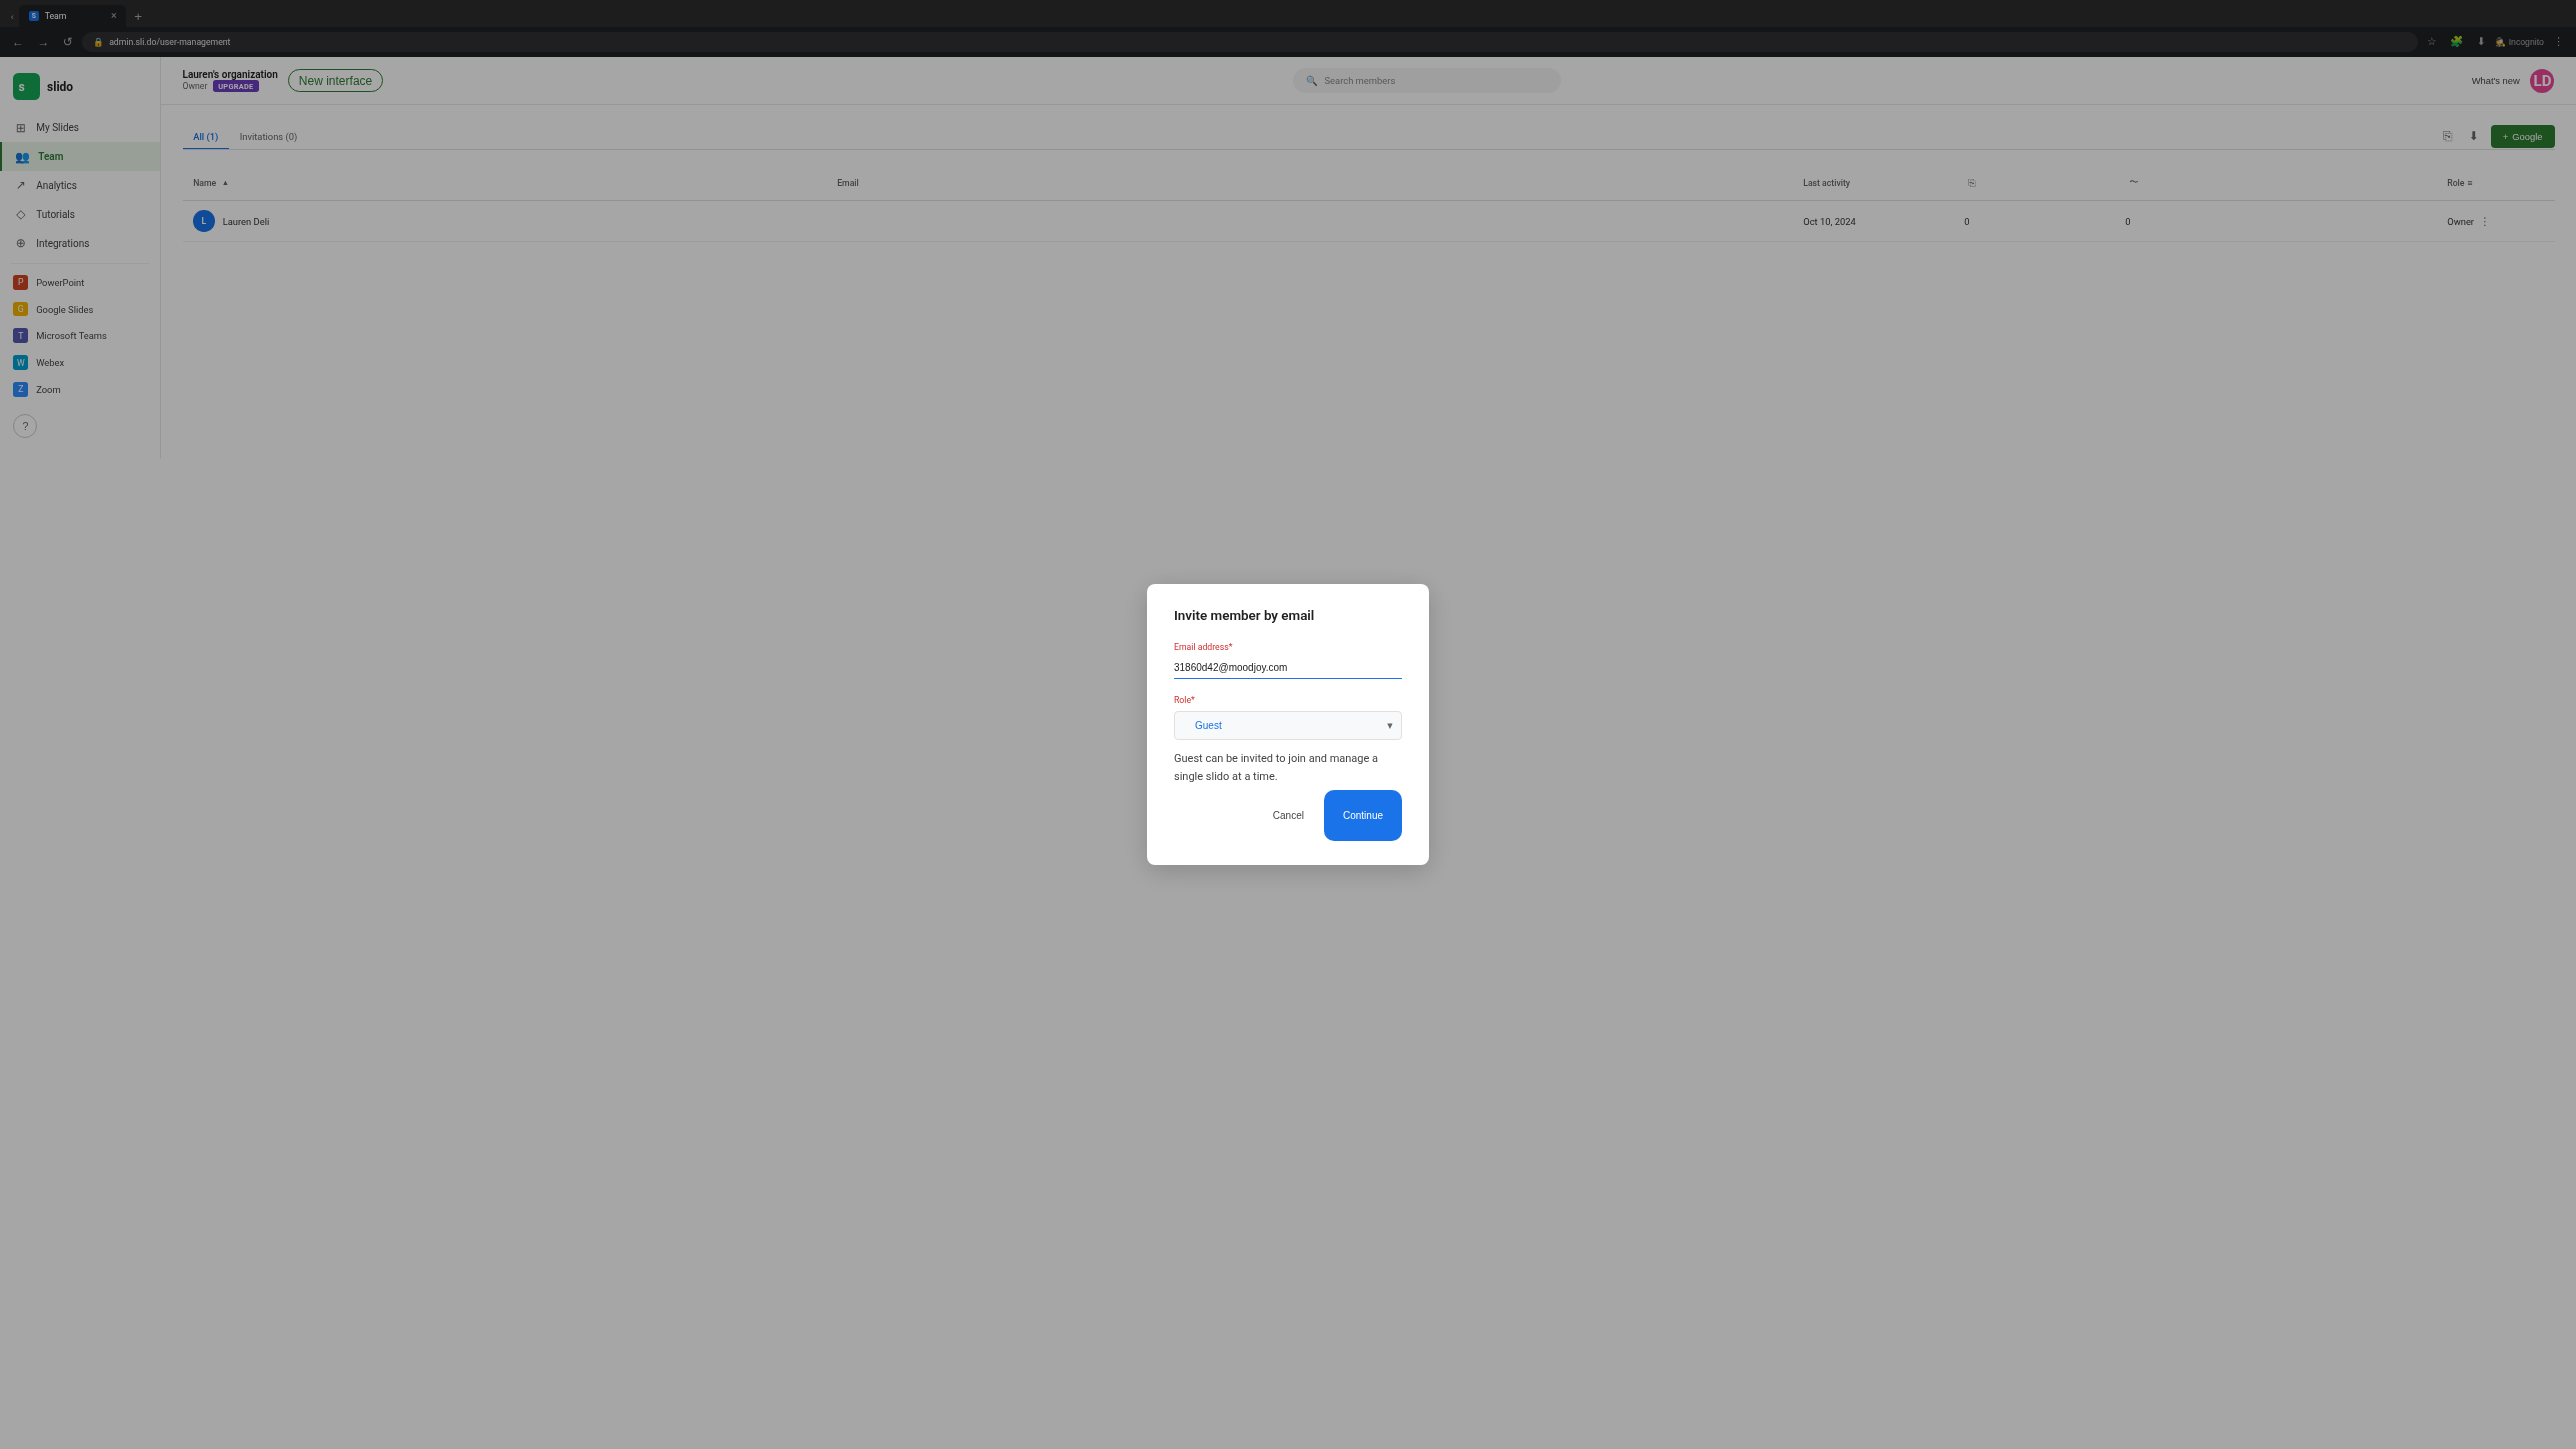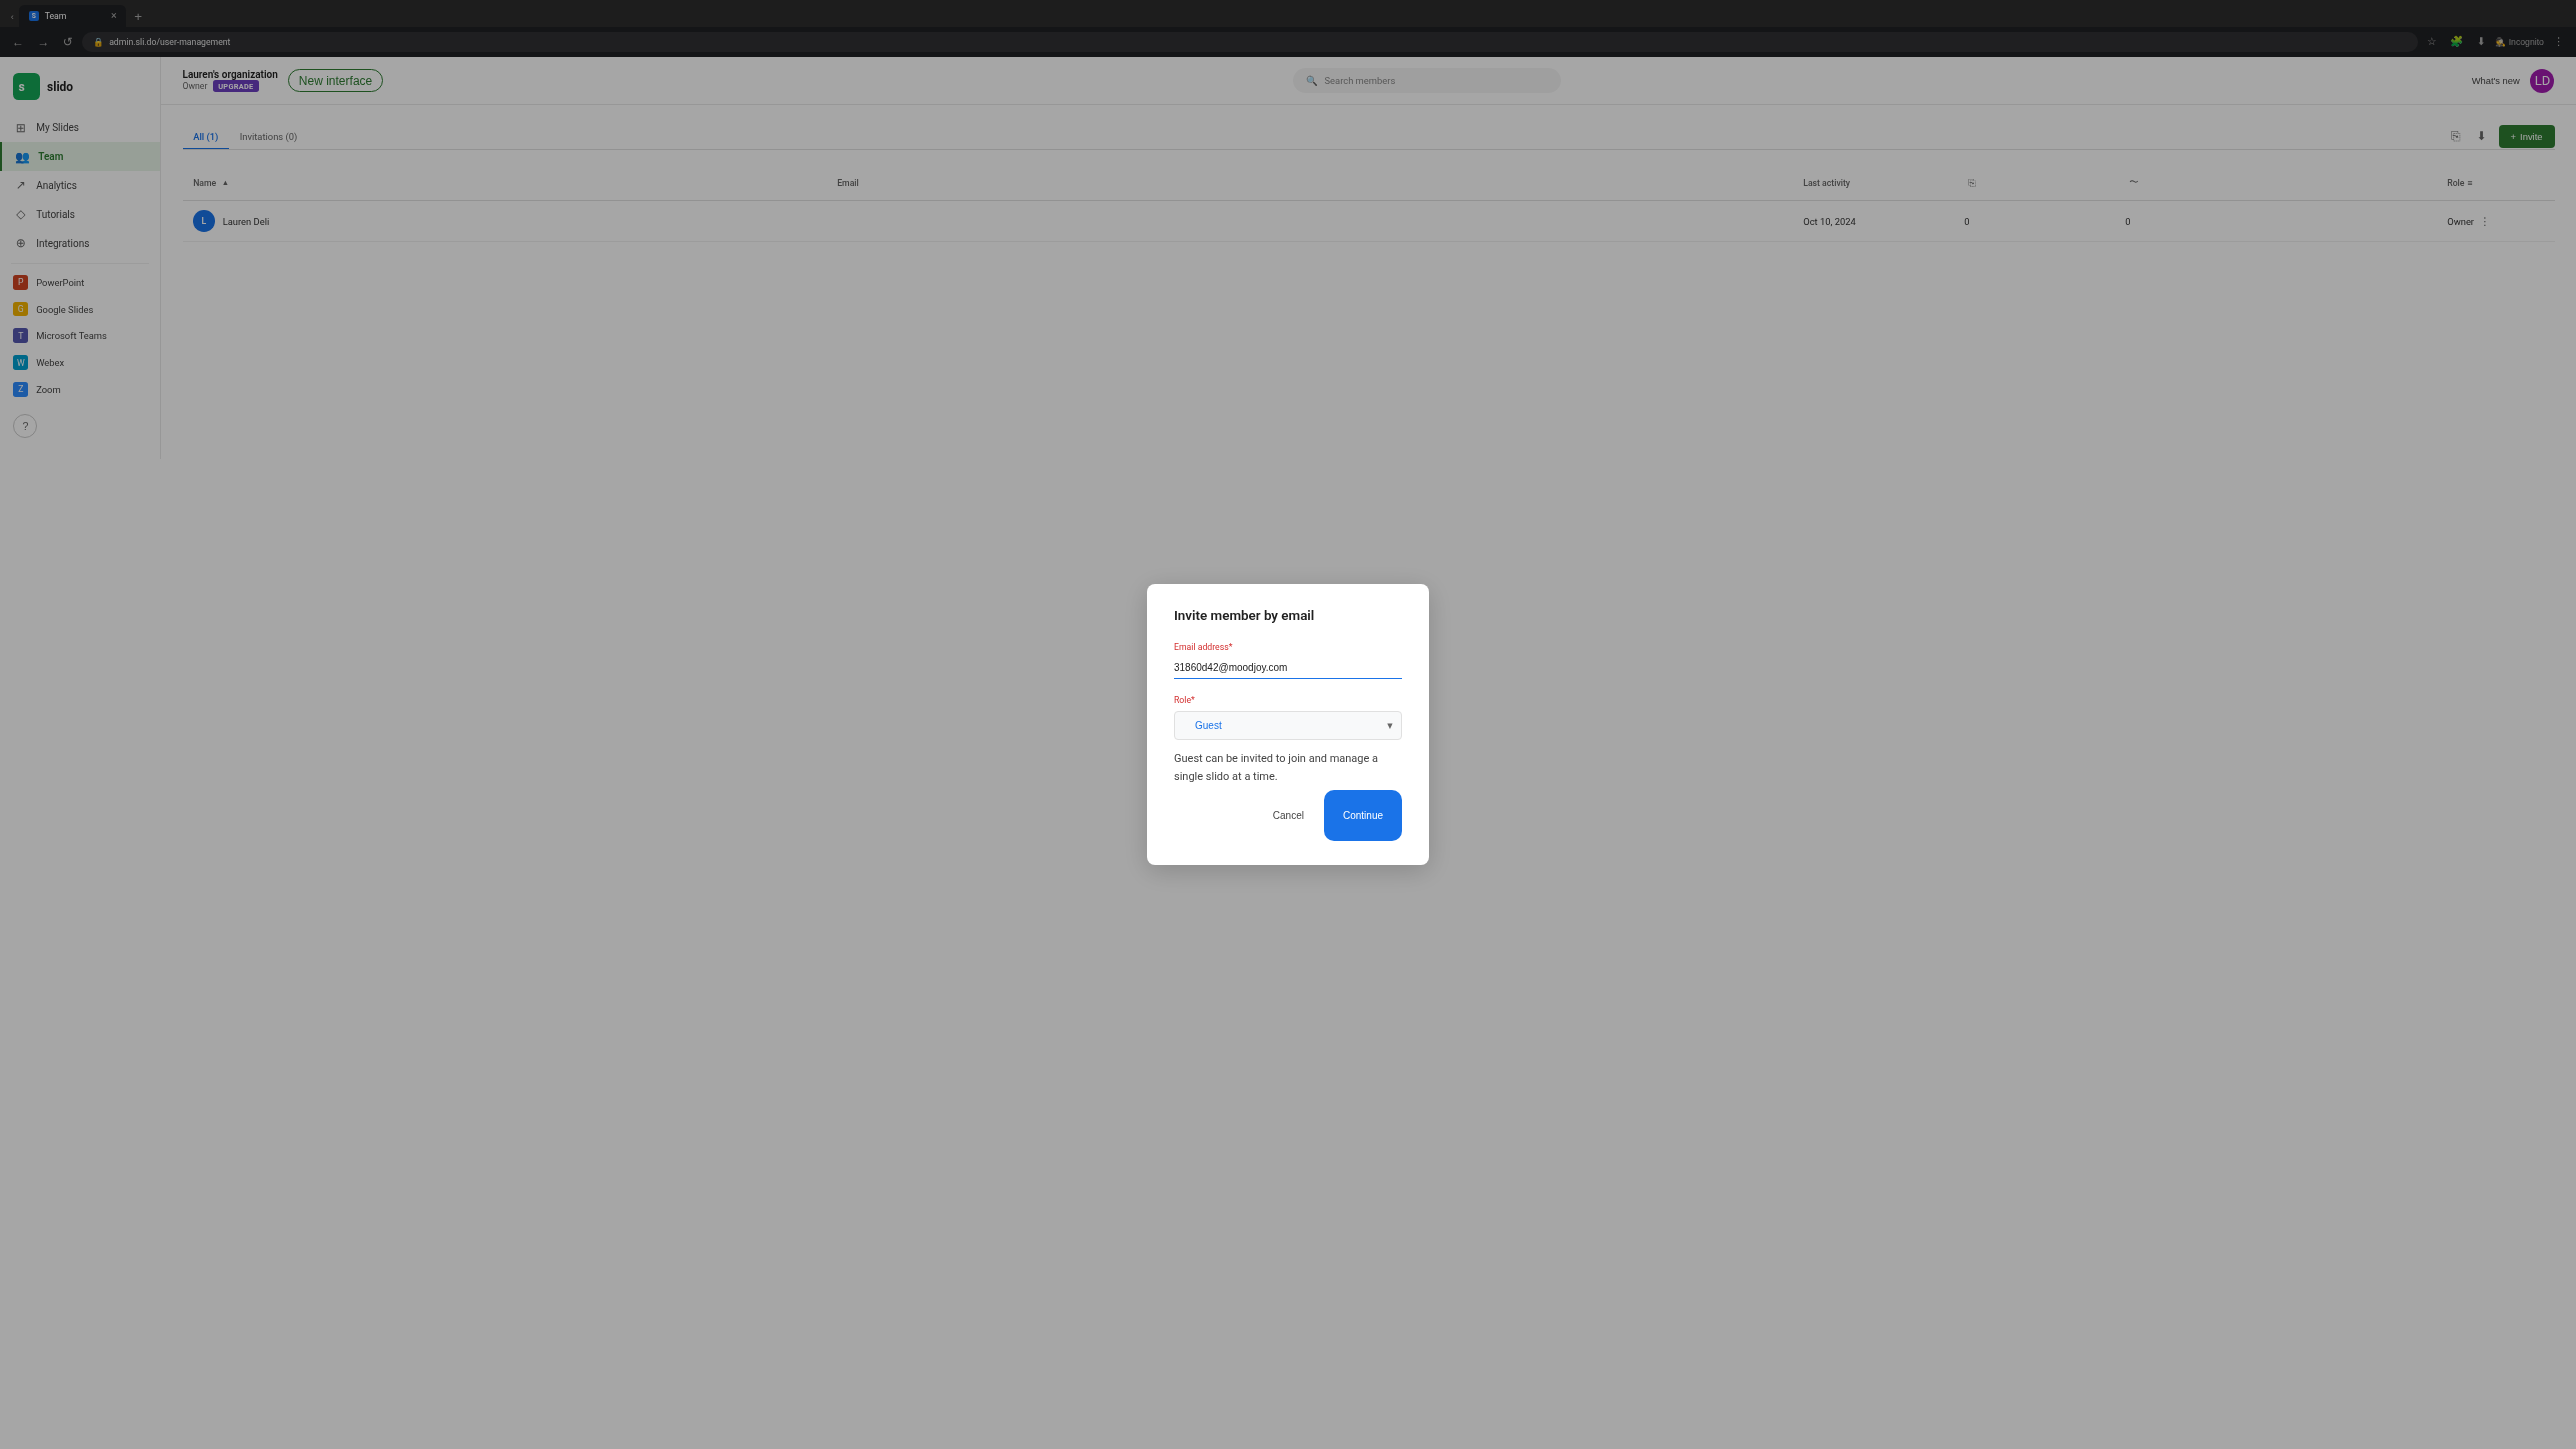--- a/index.html
+++ b/index.html
@@ -49,21 +49,21 @@
     .org-info { display: flex; flex-direction: column; }
     .org-name { font-size: 10px; font-weight: 600; color: #222; }
     .org-role { display: flex; align-items: center; gap: 5.4px; }
     .org-role-text { font-size: 8.7px; color: #666; }
     .upgrade-badge { background: #6c3fc0; color: #fff; font-size: 7.4px; font-weight: 700; padding: 1.3px 5.4px; border-radius: 2.7px; letter-spacing: 0.3px; }
     .new-interface-btn { border: 0.7px solid #2e7d32; color: #2e7d32; background: none; border-radius: 13.4px; padding: 3.4px 9.4px; font-size: 12px; cursor: pointer; }
     .header-center { flex: 1; max-width: 268px; margin: 0 27px; }
     .search-bar { display: flex; align-items: center; gap: 6.7px; background: #f5f5f5; border-radius: 16px; padding: 6px 12px; color: #888; font-size: 9.4px; cursor: text; border: 0.7px solid transparent; }
     .header-right { display: flex; align-items: center; gap: 10.7px; }
     .whats-new-btn { background: none; border: none; color: #444; font-size: 9.4px; cursor: pointer; }
-    .avatar { width: 24px; height: 24px; border-radius: 50%; background: #a21caf; color: #fff; font-size: 13px; font-weight: 400; display: flex; align-items: center; justify-content: center; }
+    .avatar { width: 24px; height: 24px; border-radius: 50%; background: #ec4899; color: #fff; font-size: 15px; font-weight: 700; display: flex; align-items: center; justify-content: center; }
 
     
     .main { flex: 1; padding: 19px 21.5px; overflow-y: auto; background: #fff; }
     .tabs-bar { display: flex; align-items: center; border-bottom: 0.7px solid #e0e0e0; margin-bottom: 16px; }
     .tab-item { padding: 6.7px 10.7px; font-size: 9.4px; color: #666; cursor: pointer; border-bottom: 1.3px solid transparent; margin-bottom: -0.7px; }
     .tab-item.active { color: #1a73e8; border-bottom: 1.3px solid #1a73e8; font-weight: 500; }
     .tab-actions { margin-left: auto; display: flex; align-items: center; gap: 8px; }
     .icon-btn { background: none; border: none; cursor: pointer; color: #666; font-size: 12px; padding: 4px; border-radius: 2.7px; }
     .invite-btn { background: #2e7d32; color: #fff; border: none; border-radius: 4px; padding: 6px 12px; font-size: 9.4px; font-weight: 500; cursor: pointer; display: flex; align-items: center; gap: 4px; }
 
@@ -213,21 +213,21 @@
     <div class="main">
 
       <div class="tabs-bar">
         <div class="tab-item active">All (1)</div>
         <div class="tab-item">Invitations (0)</div>
         <div class="tab-actions">
           <button class="icon-btn">⎘</button>
           <button class="icon-btn">⬇</button>
           <button class="invite-btn">
             <span>+</span>
-            <span>Invite</span>
+            <span>Google</span>
           </button>
         </div>
       </div>
 
       <div>
         <div class="table-header">
           <div class="col-header">
             <span>Name</span>
             <span class="sort-icon">▲</span>
           </div>

